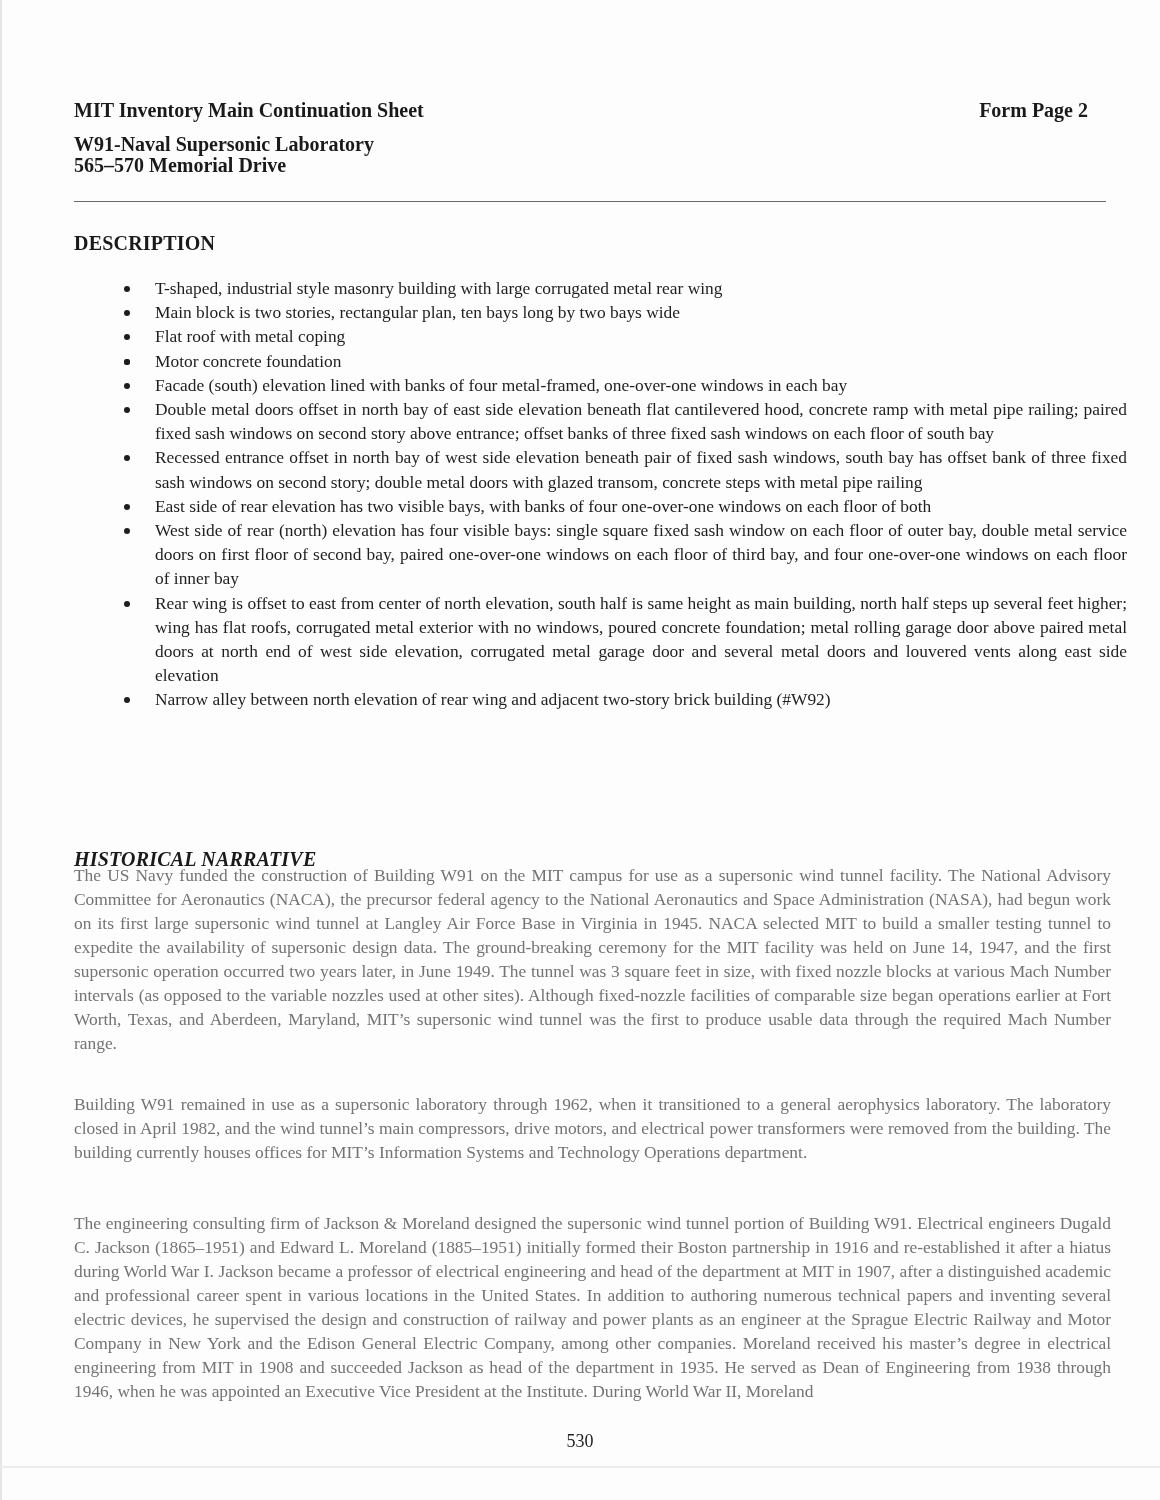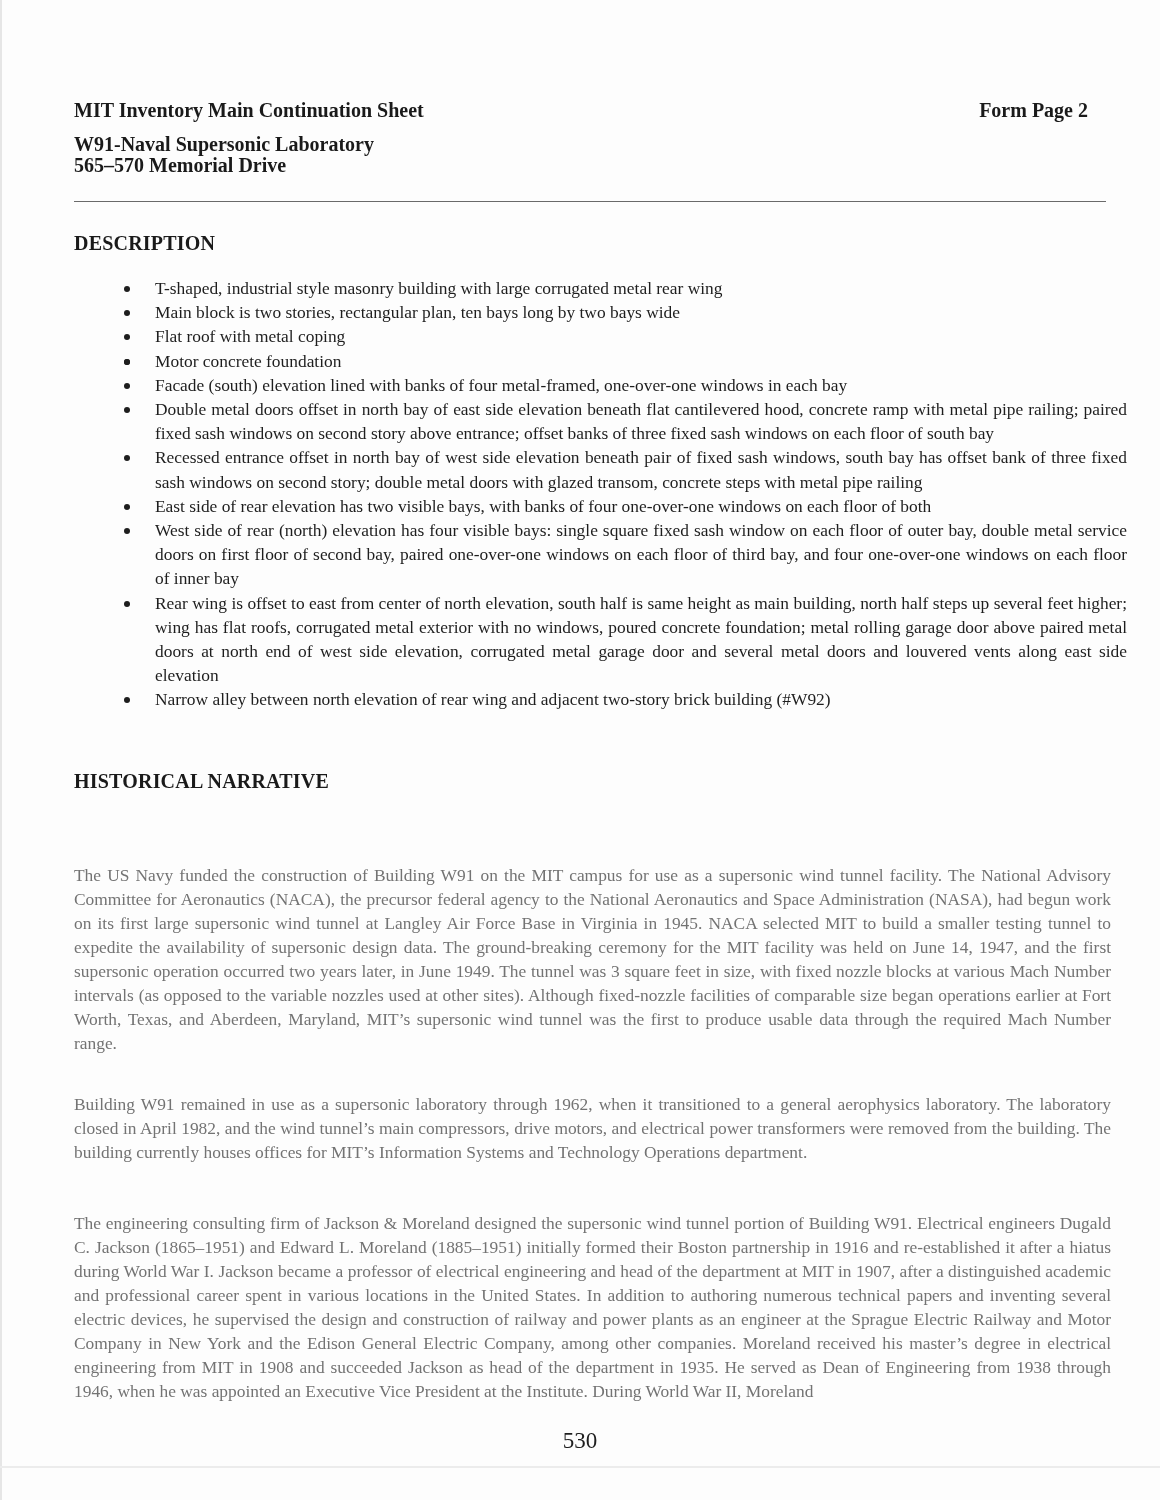--- a/index.html
+++ b/index.html
@@ -55,21 +55,21 @@
   .section-heading {
     position: absolute;
     left: 74px;
     font-weight: bold;
     font-size: 20px;
     line-height: 22px;
     color: #1a1a1a;
     letter-spacing: 0.2px;
   }
   .desc-heading { top: 232px; }
-  .hist-heading { top: 770px; }
+  .hist-heading { top: 848px; font-style: italic; }
 
   ul.bullets {
     position: absolute;
     left: 74px; top: 260px;
     width: 1037px;
     margin: 16px;
     padding: 0;
     list-style: none;
   }
   ul.bullets li {
@@ -104,21 +104,21 @@
   }
   .p1 { top: 863px; }
   .p2 { top: 1092px; }
   .p3 { top: 1211px; }
 
   .page-number {
     position: absolute;
     left: 0; width: 1160px;
     top: 1431px;
     text-align: center;
-    font-size: 23px;
+    font-size: 18px;
     line-height: 20px;
     color: #1e1e1e;
   }
   .scan-edge-bottom {
     position: absolute;
     left: 0; top: 1466px;
     width: 1160px; height: 2px;
     background: #ececec;
   }
   .scan-edge-left {

